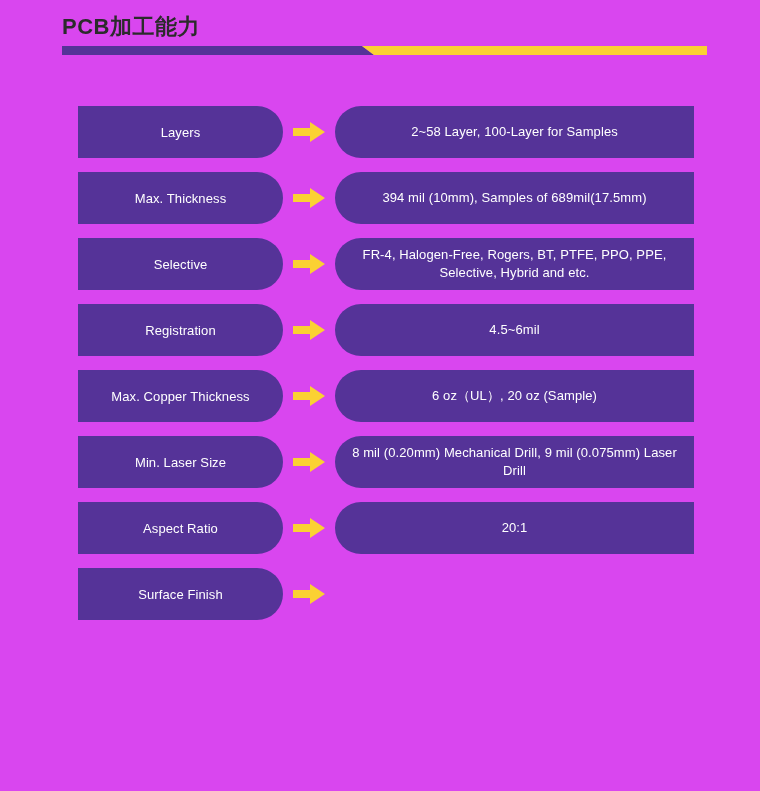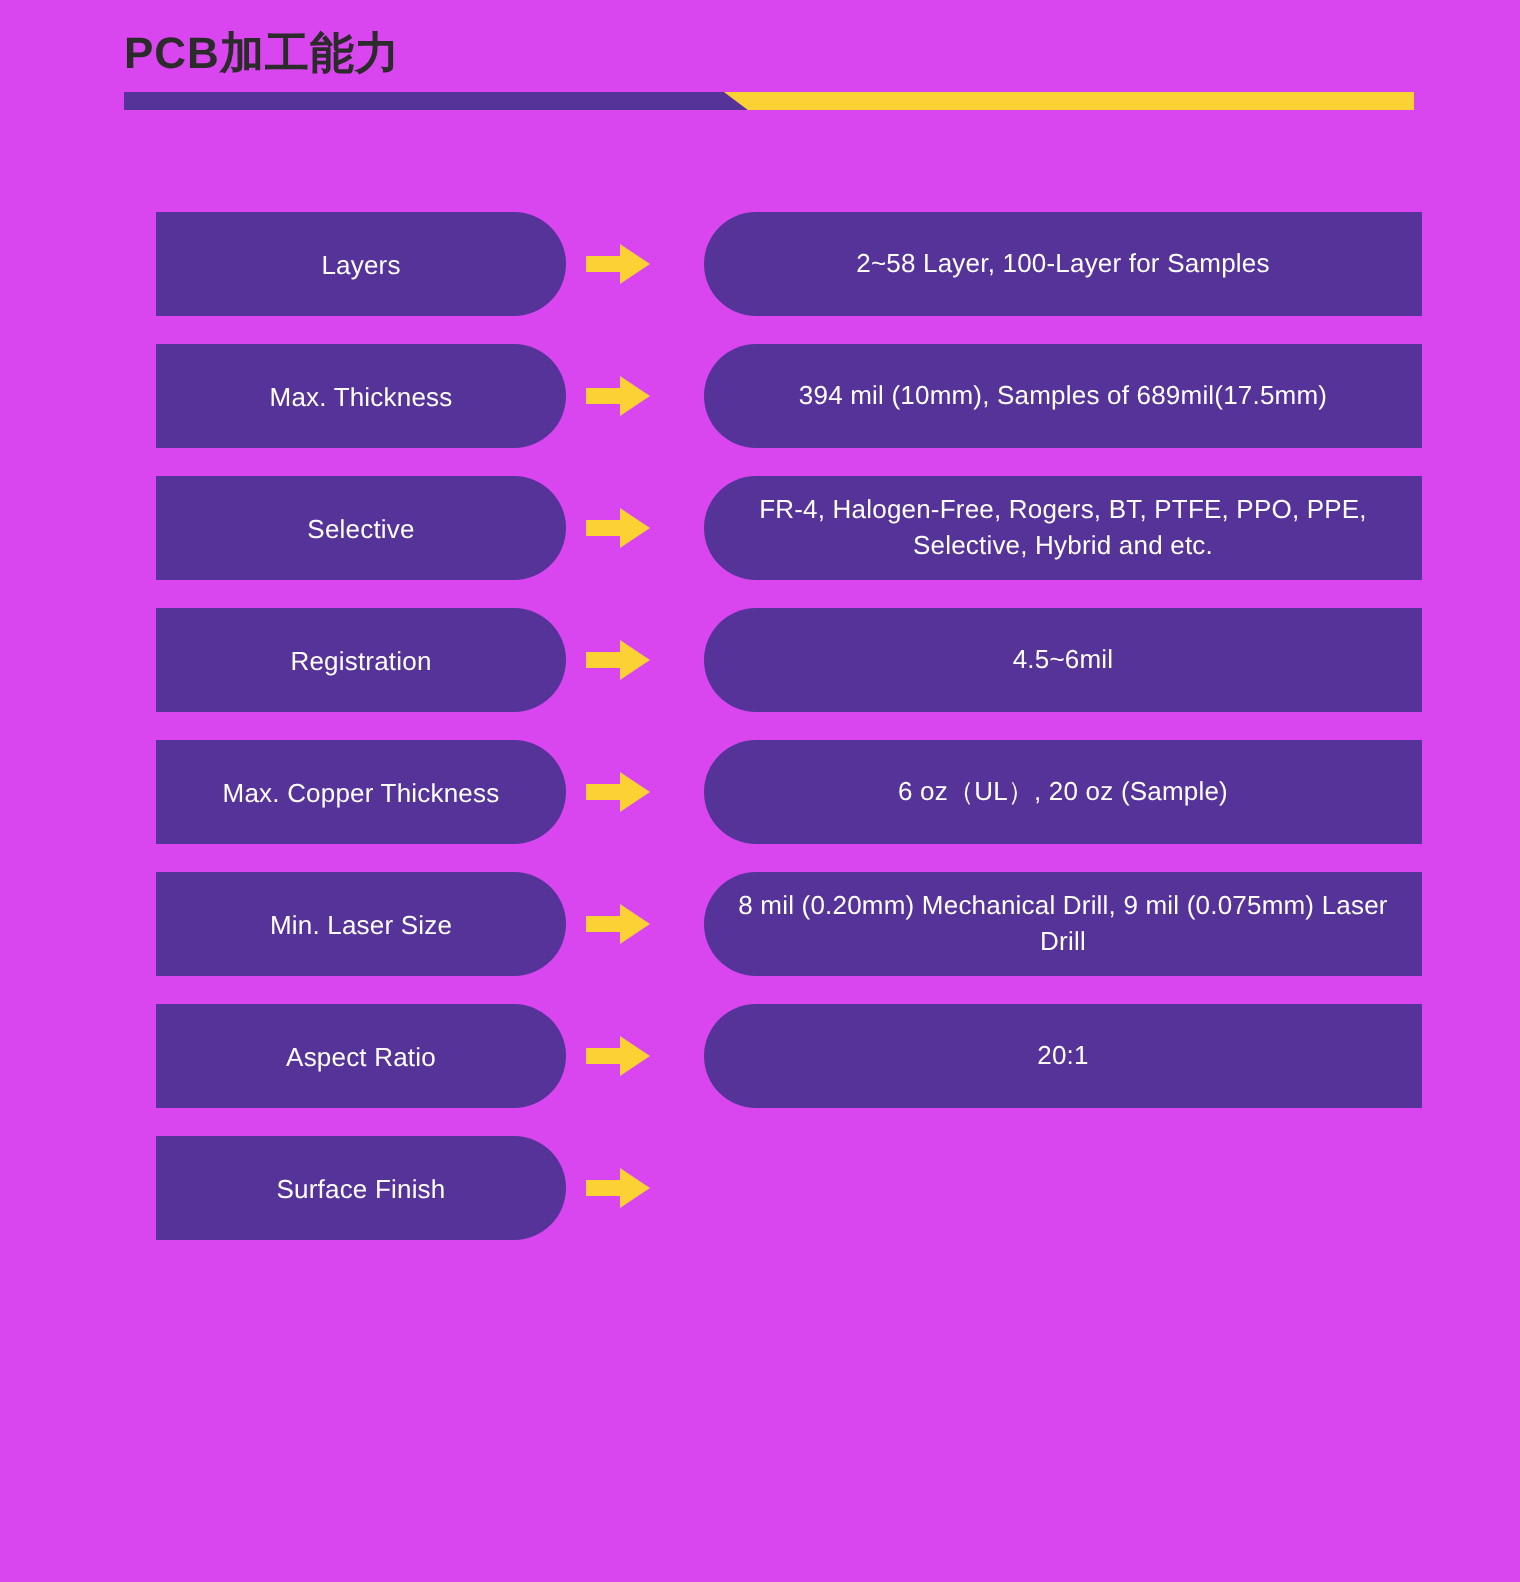--- a/index.html
+++ b/index.html
@@ -92,21 +92,21 @@
     height: 52px;
     display: flex;
     align-items: center;
     justify-content: center;
   }
 
   .arrow svg { display: block; }
 
   .value-pill {
     position: absolute;
-    left: 352px;
+    left: 335px;
     width: 359px;
     height: 52px;
     background: #553398;
     border-radius: 26px 0 0 26px;
     display: flex;
     align-items: center;
     justify-content: center;
     text-align: center;
     padding: 0 16px;
   }

